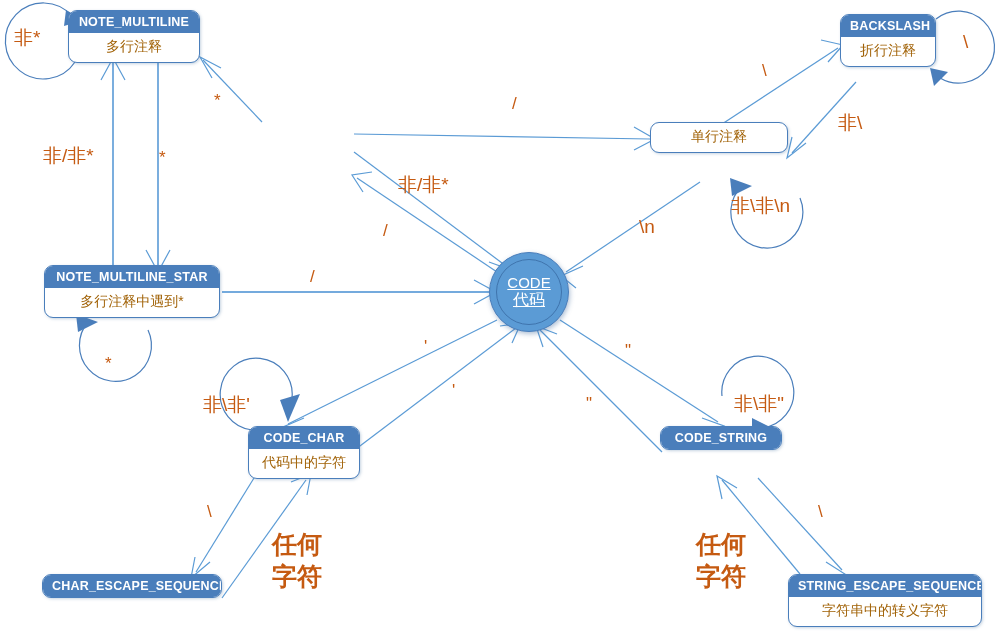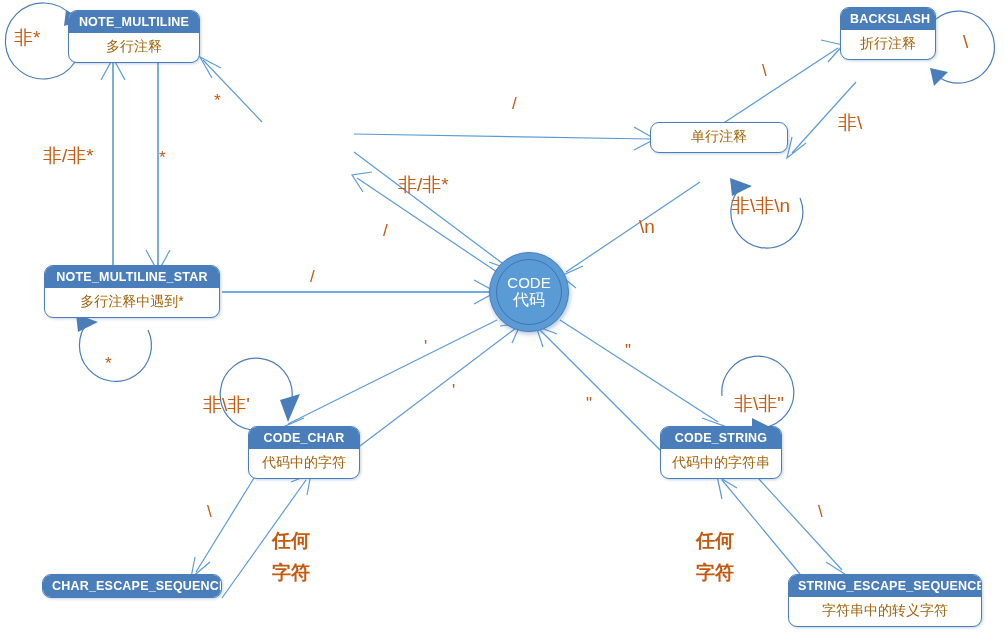--- a/index.html
+++ b/index.html
@@ -54,21 +54,21 @@
     color: #c55a11;
     font-family: "Liberation Sans", sans-serif;
     font-size: 17px;
     font-weight: 400;
     white-space: pre;
     line-height: 1.05;
     letter-spacing: 0px;
     pointer-events: none;
   }
   .edge-label.big {
-    font-size: 19px;
+    font-size: 25px;
     font-weight: bold;
     line-height: 1.12;
     text-align: center;
   }
   .edge-label.mono-ish {
     font-size: 19px;
   }
   
   .node-box {
     position: absolute;
@@ -123,20 +123,21 @@
     position: absolute;
     top: 0;
     left: 0;
     right: 0;
     bottom: 0;
     display: flex;
     flex-direction: column;
     align-items: center;
     justify-content: center;
     color: #ffffff;
+    text-decoration: underline;
   }
   .node-circle .circle-text .l1 { font-size: 15px; line-height: 1.16; }
   .node-circle .circle-text .l2 { font-size: 16px; line-height: 1.16; }
 </style>
 </head>
 <body>
 
 <div id="diagram-root">
 
   <svg id="edge-layer" viewBox="0 0 1005 644">
@@ -260,21 +261,21 @@
       <line class="edge-line" x1="800" y1="574" x2="722" y2="480"></line>
       <path class="arrow-open" d="M 722,499 L 717,476 L 737,488"></path>
     </g>
   </svg>
 
   <div class="node-box" style="left:68px; top:10px; width:132px;">
     <div class="node-header">NOTE_MULTILINE</div>
     <div class="node-body">多行注释</div>
   </div>
 
-  <div class="node-box" style="left:840px; top:7px; width:96px;">
+  <div class="node-box" style="left:840px; top:14px; width:96px;">
     <div class="node-header">BACKSLASH</div>
     <div class="node-body">折行注释</div>
   </div>
 
 
   <div class="node-box" style="left:650px; top:122px; width:138px;">
     <div class="node-body">单行注释</div>
   </div>
 
   <div class="node-box" style="left:44px; top:265px; width:176px;">
@@ -290,21 +291,20 @@
     </div>
   </div>
 
   <div class="node-box" style="left:248px; top:426px; width:112px;">
     <div class="node-header">CODE_CHAR</div>
     <div class="node-body">代码中的字符</div>
   </div>
 
   <div class="node-box" style="left:660px; top:426px; width:122px;">
     <div class="node-header">CODE_STRING</div>
-    <div class="node-body">代码中的字符串</div>
   </div>
 
   <div class="node-box" style="left:42px; top:574px; width:180px;">
     <div class="node-header">CHAR_ESCAPE_SEQUENCE</div>
   </div>
 
   <div class="node-box" style="left:788px; top:574px; width:194px;">
     <div class="node-header">STRING_ESCAPE_SEQUENCE</div>
     <div class="node-body">字符串中的转义字符</div>
   </div>

